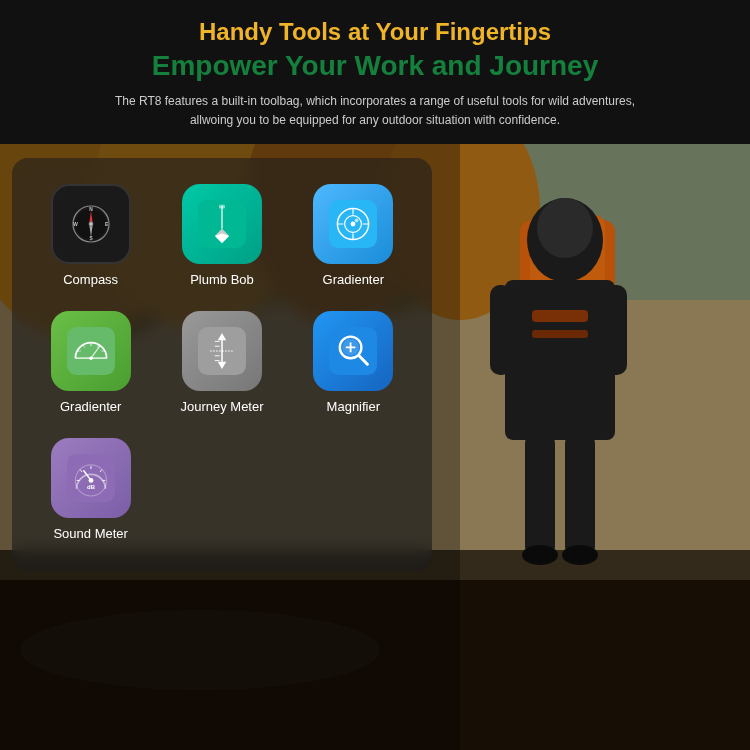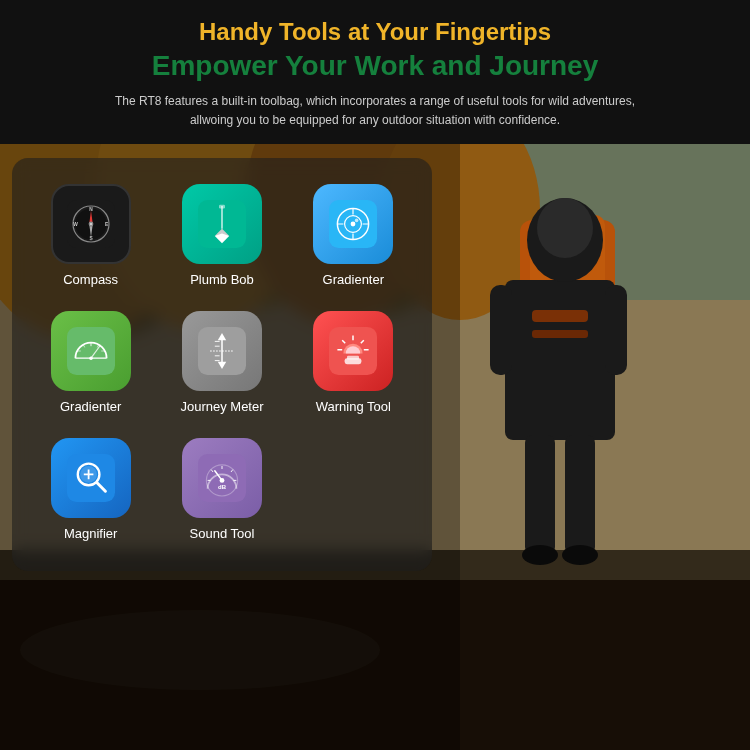--- a/index.html
+++ b/index.html
@@ -328,40 +328,20 @@
 
             <line x1="28" y1="24" x2="36" y2="24" stroke="white" stroke-width="1.5"></line>
             <line x1="28" y1="32" x2="36" y2="32" stroke="white" stroke-width="1.5"></line>
             <line x1="28" y1="48" x2="36" y2="48" stroke="white" stroke-width="1.5"></line>
             <line x1="28" y1="56" x2="36" y2="56" stroke="white" stroke-width="1.5"></line>
           </svg>
         </div>
         <span class="tool-label">Journey Meter</span>
       </div>
 
-      <div class="tool-item">
-        <div class="tool-icon icon-warning">
-          <svg viewBox="0 0 80 80" xmlns="http://www.w3.org/2000/svg">
-            <rect width="80" height="80" rx="16" fill="#ef5350"></rect>
-
-            <rect x="26" y="52" width="28" height="10" rx="4" fill="rgba(255,255,255,0.8)"></rect>
-            <rect x="30" y="48" width="20" height="6" rx="2" fill="rgba(255,255,255,0.7)"></rect>
-
-            <path d="M24 44 A16 16 0 0 1 56 44" fill="#ff8a80"></path>
-            <path d="M28 44 A12 12 0 0 1 52 44" fill="#ffcdd2"></path>
-
-            <line x1="40" y1="14" x2="40" y2="22" stroke="white" stroke-width="2.5"></line>
-            <line x1="22" y1="22" x2="27" y2="27" stroke="white" stroke-width="2.5"></line>
-            <line x1="58" y1="22" x2="53" y2="27" stroke="white" stroke-width="2.5"></line>
-            <line x1="14" y1="38" x2="22" y2="38" stroke="white" stroke-width="2.5"></line>
-            <line x1="66" y1="38" x2="58" y2="38" stroke="white" stroke-width="2.5"></line>
-          </svg>
-        </div>
-        <span class="tool-label">Warning Tool</span>
-      </div>
 
       <div class="tool-item">
         <div class="tool-icon icon-magnifier">
           <svg viewBox="0 0 80 80" xmlns="http://www.w3.org/2000/svg">
             <rect width="80" height="80" rx="16" fill="#1e88e5"></rect>
 
             <circle cx="36" cy="34" r="18" fill="none" stroke="white" stroke-width="4"></circle>
             <circle cx="36" cy="34" r="14" fill="rgba(255,255,255,0.15)"></circle>
 
             <line x1="50" y1="48" x2="64" y2="62" stroke="white" stroke-width="5" stroke-linecap="round"></line>
@@ -387,19 +367,19 @@
             <line x1="40" y1="20" x2="40" y2="25" stroke="white" stroke-width="1.5"></line>
             <line x1="22" y1="26" x2="25" y2="30" stroke="white" stroke-width="1.5"></line>
             <line x1="58" y1="26" x2="55" y2="30" stroke="white" stroke-width="1.5"></line>
 
             <line x1="40" y1="44" x2="28" y2="28" stroke="white" stroke-width="2.5" stroke-linecap="round"></line>
             <circle cx="40" cy="44" r="4" fill="white"></circle>
 
             <text x="40" y="58" text-anchor="middle" fill="white" font-size="10" font-weight="bold">dB</text>
           </svg>
         </div>
-        <span class="tool-label">Sound Tool</span>
+        <span class="tool-label">Sound Meter</span>
       </div>
 
     </div>
   </div>
 
 </div>
 
 </body></html>

